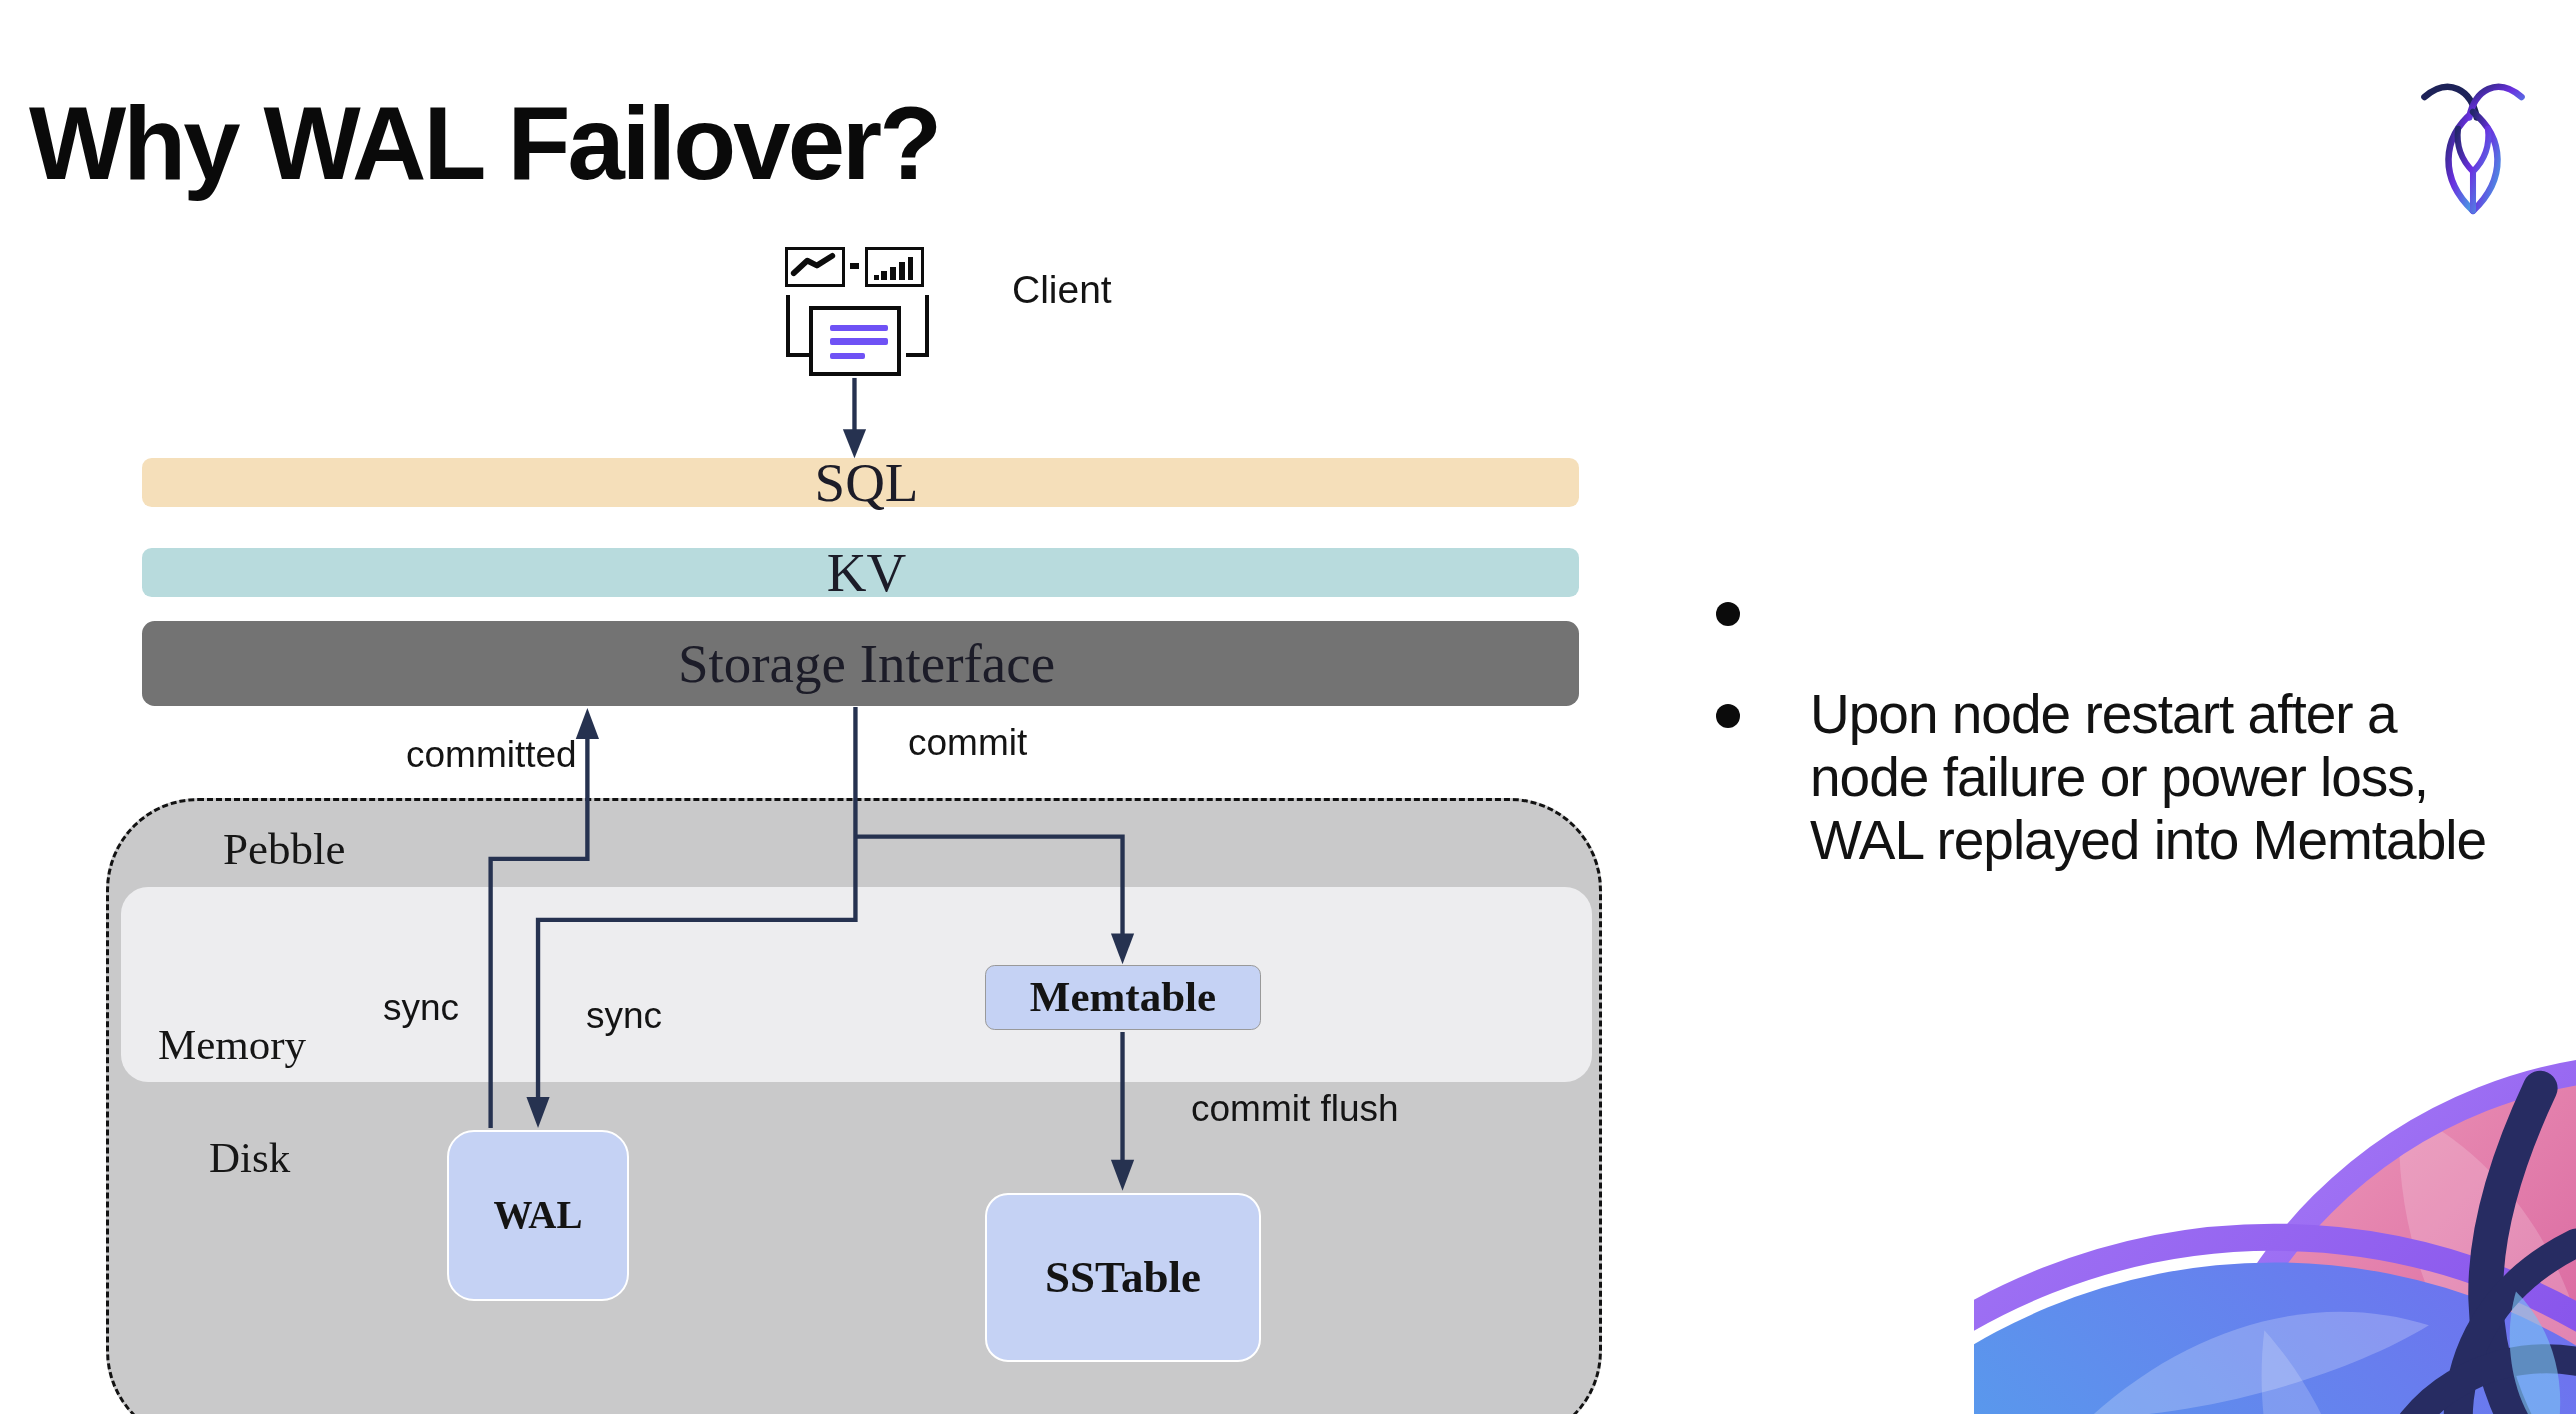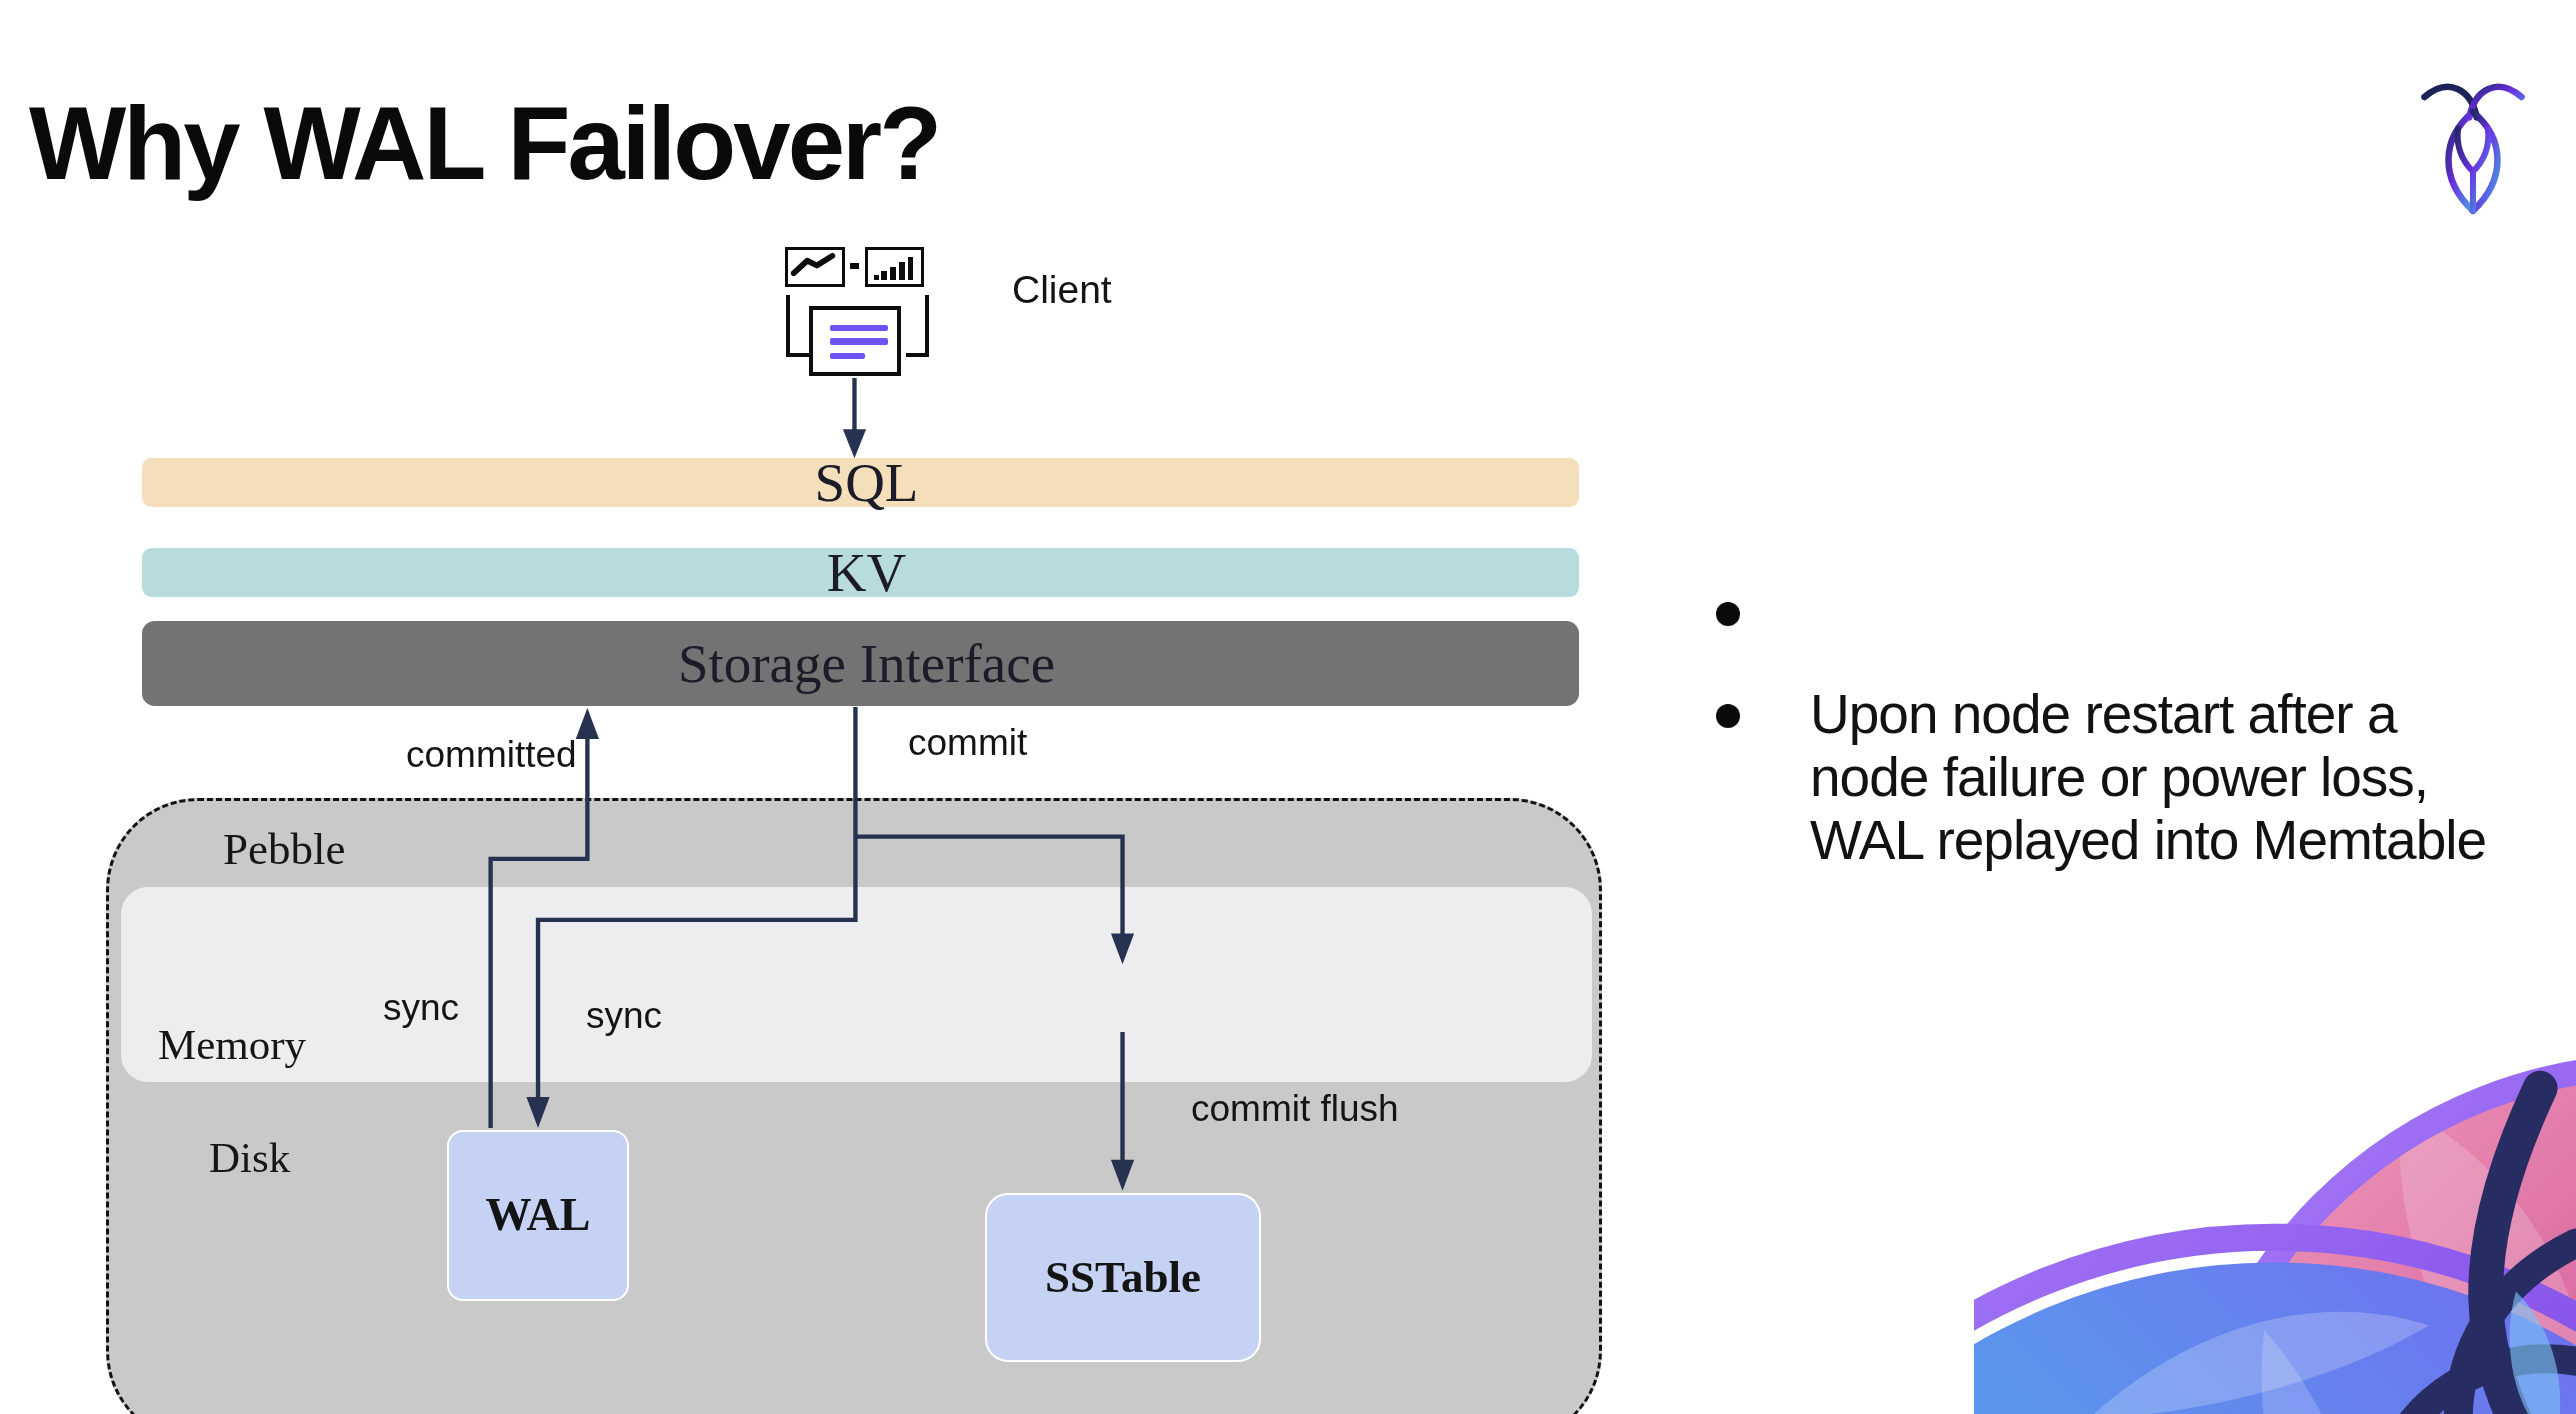--- a/index.html
+++ b/index.html
@@ -24,21 +24,21 @@
   .memory-band{left:121px;top:844px;width:1471px;height:195px;background:#ededef;border-radius:27px;}
   .zone-label{font-family:"Liberation Serif","DejaVu Serif",serif;color:#161616;}
   .lbl-pebble{left:223px;top:780px;font-size:45px;}
   .lbl-memory{left:158px;top:977px;font-size:43px;}
   .lbl-disk{left:209px;top:1090px;font-size:43px;}
 
   
   .node{box-sizing:border-box;background:#c5d2f4;text-align:center;
         font-family:"Liberation Serif","DejaVu Serif",serif;font-weight:bold;color:#141414;}
   .node-wal{left:447px;top:1087px;width:182px;height:171px;border:2.9px solid #ffffff;
-            border-radius:16px;font-size:46px;line-height:165px;}
+            border-radius:27px;font-size:39px;line-height:165px;}
   .node-memtable{left:985px;top:922px;width:276px;height:65px;border:1.9px solid #999999;
             border-radius:9.7px;font-size:43px;line-height:61px;}
   .node-sstable{left:985px;top:1150px;width:276px;height:169px;border:2.9px solid #ffffff;
             border-radius:23px;font-size:45px;line-height:164px;}
 
   
   .edge-label{font-size:37px;color:#141414;white-space:nowrap;}
   .lbl-committed{left:406px;top:691px;width:174px;text-align:left;}
   .lbl-commit{left:908px;top:679px;}
   .lbl-sync1{left:383px;top:944px;}
@@ -122,20 +122,21 @@
   <div class="abs bar bar-kv">KV</div>
   <div class="abs bar bar-storage">Storage Interface</div>
 
   <div class="abs pebble"></div>
   <div class="abs memory-band"></div>
   <div class="abs zone-label lbl-pebble">Pebble</div>
   <div class="abs zone-label lbl-memory">Memory</div>
   <div class="abs zone-label lbl-disk">Disk</div>
 
   <div class="abs node node-wal">WAL</div>
+  <div class="abs node node-memtable">Memtable</div>
   <div class="abs node node-sstable">SSTable</div>
 
   <svg class="abs overlay" width="2576" height="1415" viewBox="0 0 2662 1462">
     <g stroke="#263250" stroke-width="4.5" fill="none">
 
       <path d="M883,346 V400"></path>
 
       <path d="M507,1121 V843 H607 V718"></path>
 
       <path d="M884,686 V906 H556 V1090"></path>

